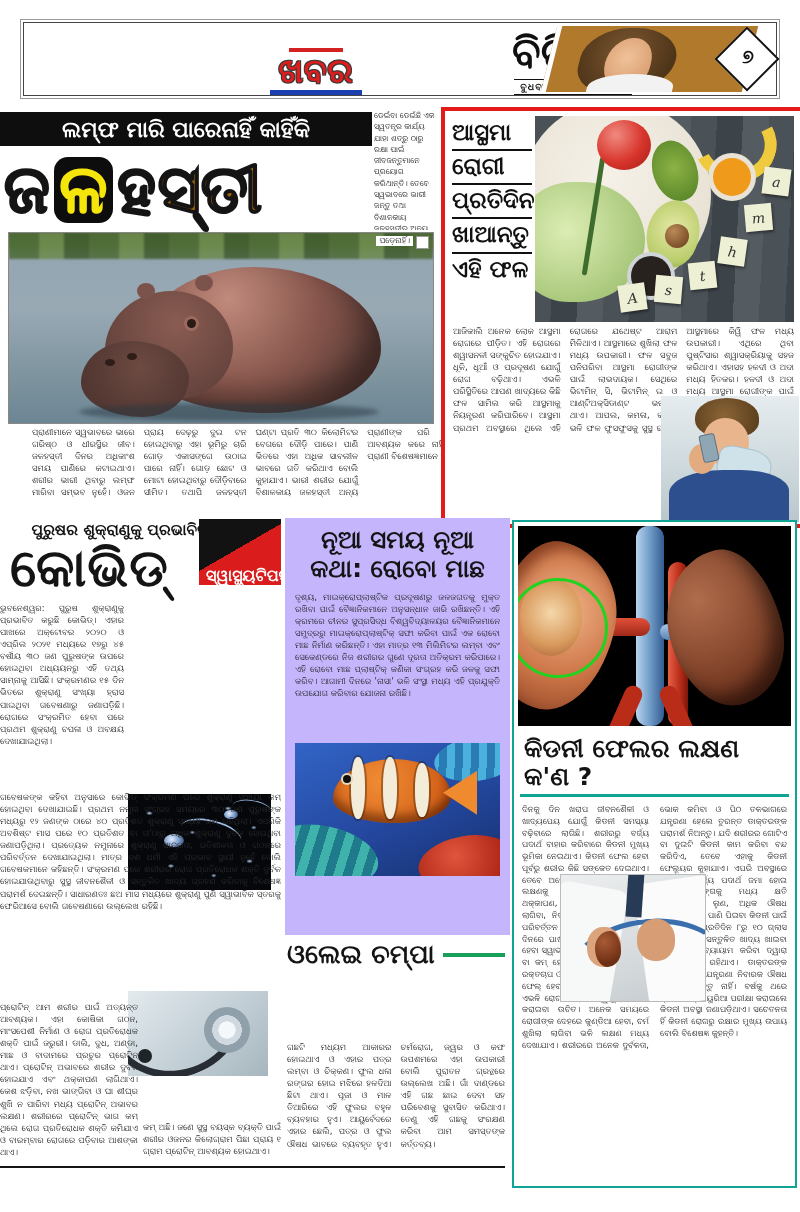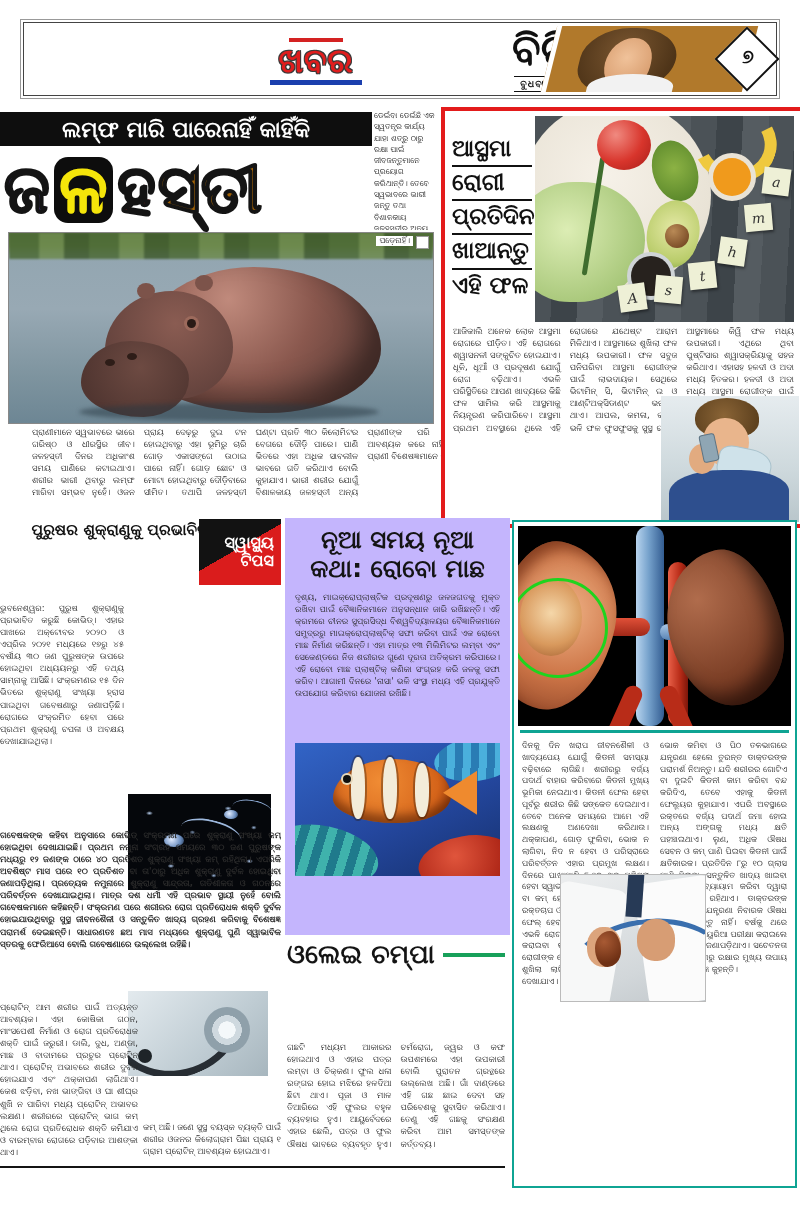--- a/index.html
+++ b/index.html
@@ -3,21 +3,21 @@
 <meta charset="utf-8">
 <style>
   html,body{margin:0;padding:0;background:#e9e9e9;}
   .page{position:relative;width:800px;height:1212px;background:#ffffff;margin:0 auto;overflow:hidden;
         font-family:"DejaVu Sans","Liberation Sans",sans-serif;color:#1c1c1c;}
   .abs{position:absolute;}
   .art{position:relative;overflow:hidden;}
   .bodytxt{font-size:8.5px;line-height:1.42;text-align:justify;color:#2a2a2a;overflow:hidden;}
 
   
-  .masthead{left:23px;top:22px;width:752px;height:72px;border:1px solid #444;outline:1px solid #999;outline-offset:2px;background:#fff;display:flex;align-items:center;}
+  .masthead{left:23px;top:22px;width:752px;height:72px;border:1px solid #444;outline:1px solid #999;outline-offset:2px;background:#fff;display:flex;align-items:flex-end;}
   .film-wrap{position:relative;width:238px;overflow:hidden;flex:none;}
   .film-photo{position:absolute;inset:0;background:
       radial-gradient(70px 45px at 68% 28%, rgba(214,140,228,.85), transparent 70%),
       radial-gradient(110px 70px at 38% 55%, rgba(150,62,182,.75), transparent 72%),
       linear-gradient(180deg,#3c2050 0%,#27143a 55%,#140b1c 100%);}
   .clap-top{position:absolute;left:14px;top:7px;width:74px;height:13px;transform:rotate(-12deg);
       background:repeating-linear-gradient(65deg,#e8e8e8 0 7px,#1b1b1b 7px 14px);border:1px solid #111;}
   .clap-board{position:absolute;left:10px;top:20px;width:78px;height:40px;transform:rotate(-4deg);background:#23242c;border:1px solid #0c0c0c;}
   .reel{position:absolute;bottom:2px;width:46px;height:46px;border-radius:50%;border:3px solid #3e434b;
       background:radial-gradient(circle,#6a7078 0 5px,#23262c 6px 100%);}
@@ -61,21 +61,21 @@
   .h-eye{position:absolute;left:178px;top:86px;width:9px;height:9px;border-radius:50%;background:#2a1b16;box-shadow:0 0 0 3px #9c6a5c;}
   .h-nost{position:absolute;width:10px;height:7px;border-radius:50%;background:#2e1d18;}
   .h-n1{left:96px;top:126px;} .h-n2{left:118px;top:120px;}
   .h-shadow{position:absolute;left:70px;bottom:2px;width:300px;height:18px;border-radius:50%;background:rgba(40,55,65,.5);filter:blur(2px);}
   .photo-note{position:absolute;top:3px;right:20px;background:#fff;padding:0 3px;font-size:8px;color:#222;}
   .photo-chip{position:absolute;top:3px;right:4px;width:11px;height:11px;background:#fff;border:1px solid #999;}
   .hippo-cols{left:0;top:426px;width:438px;height:92px;column-count:4;column-gap:9px;padding-left:32px;}
 
   
   .asthma-box{left:441px;top:107px;width:356px;height:413px;border:4px solid #e31b1b;background:#fff;}
-  .asthma-head{position:absolute;left:7px;top:6px;width:80px;margin-top:16px;}
+  .asthma-head{position:absolute;left:7px;top:6px;width:80px;}
   .asthma-line{font-size:23px;font-weight:800;color:#111;border-bottom:2.5px solid #111;padding:3px 0 5px;line-height:1.05;white-space:nowrap;}
   .food-photo{position:absolute;left:90px;top:5px;width:259px;height:206px;
       background:repeating-linear-gradient(93deg,#4b5257 0 26px,#3d4449 26px 52px,#555c61 52px 78px);}
   .plate{position:absolute;left:-14px;top:-16px;width:190px;height:190px;border-radius:50%;
       background:radial-gradient(circle at 45% 40%,#f6f1e8,#e9e3d6 68%,#cfc8b8);}
   .cabbage{position:absolute;left:-20px;top:66px;width:130px;height:120px;border-radius:48% 52% 55% 45%;
       background:radial-gradient(circle at 40% 40%,#dcedb4,#a9c87b 70%,#8cb05f);}
   .apple{position:absolute;left:62px;top:4px;width:54px;height:50px;border-radius:50%;
       background:radial-gradient(circle at 35% 30%,#f08a80,#d8352c 55%,#a61d18);}
   .avocado1{position:absolute;left:118px;top:24px;width:44px;height:62px;border-radius:50% 50% 48% 52%;transform:rotate(-18deg);
@@ -97,21 +97,21 @@
   .b-face{position:absolute;left:42px;top:22px;width:46px;height:48px;border-radius:48% 52% 50% 50%;background:#e9b globalThis;background:#e9b58c;}
   .b-mask{position:absolute;left:56px;top:52px;width:52px;height:36px;border-radius:28% 40% 45% 40%;background:#cfe2ea;transform:rotate(12deg);border:1px solid #a9c2cc;}
   .b-shirt{position:absolute;left:8px;top:74px;width:120px;height:52px;border-radius:45% 40% 0 0;background:#2e4f8e;}
   .b-hand{position:absolute;left:28px;top:48px;width:26px;height:30px;border-radius:50%;background:#e2ab80;}
   .b-inh{position:absolute;left:40px;top:38px;width:14px;height:26px;background:#8fa6b4;border-radius:3px;transform:rotate(-12deg);border:1px solid #5d7484;}
 
   
   .covid-kicker{left:6px;top:521px;width:266px;text-align:center;font-size:15.5px;font-weight:800;color:#111;}
   .covid-title{left:10px;top:538px;width:260px;font-size:52px;font-weight:800;color:#141414;letter-spacing:1px;}
   .health-badge{left:199px;top:519px;width:82px;height:66px;background:linear-gradient(150deg,#121212 46%,#da1c1c 46%);
-      color:#fff;display:flex;flex-direction:column;align-items:flex-end;justify-content:center;padding:0 7px;box-sizing:border-box;}
+      color:#fff;display:flex;flex-direction:row;align-items:flex-end;justify-content:space-between;padding:0 7px;box-sizing:border-box;}
   .hb1{font-size:16px;font-weight:800;line-height:1.15;} .hb2{font-size:16px;font-weight:800;line-height:1.15;}
   .covid-col1{left:0;top:602px;width:124px;height:188px;}
   .sperm-photo{left:128px;top:602px;width:143px;height:96px;background:
       radial-gradient(5px 3px at 15% 20%,#bcd4f5,transparent 70%),
       radial-gradient(5px 3px at 70% 15%,#a9c4ea,transparent 70%),
       radial-gradient(4px 3px at 88% 35%,#9db8dd,transparent 70%),
       radial-gradient(5px 3px at 30% 75%,#b3cdf2,transparent 70%),
       radial-gradient(4px 3px at 60% 85%,#9db8dd,transparent 70%),
       radial-gradient(5px 3px at 85% 70%,#b3cdf2,transparent 70%),
       radial-gradient(4px 3px at 45% 40%,#8fa9cf,transparent 70%),
@@ -121,21 +121,21 @@
   .sp-tail{position:absolute;left:52px;top:26px;width:62px;height:26px;border-top:2px solid #9db8dd;border-radius:50%;transform:rotate(14deg);}
   .sp-head2{position:absolute;left:96px;top:16px;width:14px;height:9px;border-radius:50%;
       background:radial-gradient(circle at 38% 40%,#e2ecff,#6c8fc0 60%,#24344e);}
   .sp-tail2{position:absolute;left:104px;top:6px;width:40px;height:18px;border-top:1.5px solid #8aa6cf;border-radius:50%;transform:rotate(10deg);}
   .steth-photo{left:128px;top:703px;width:140px;height:85px;background:linear-gradient(135deg,#e3eaee 0%,#bfccd3 60%,#a7b6be 100%);}
   .st-tube{position:absolute;left:-26px;top:-48px;width:130px;height:120px;border:7px solid #272d33;border-radius:50%;
       border-color:transparent transparent #272d33 #272d33;transform:rotate(-24deg);}
   .st-chest{position:absolute;right:18px;top:16px;width:46px;height:46px;border-radius:50%;
       background:radial-gradient(circle,#f4f8fa 0 26%,#cfd9df 27% 45%,#8fa0aa 46% 70%,#5d6d76 100%);}
   .st-ear{position:absolute;left:10px;top:58px;width:14px;height:14px;border-radius:50%;background:#1e2428;}
-  .covid-body{left:0;top:829px;width:281px;height:143px;font-weight:bold;}
+  .covid-body{left:0;top:791px;width:281px;height:143px;}
 
   
   .fish-box{left:285px;top:518px;width:225px;height:417px;background:#c4b5fd;box-sizing:border-box;padding:8px 10px;}
   .fish-title{font-size:24.5px;font-weight:800;color:#141414;text-align:center;line-height:1.18;margin-bottom:7px;}
   .fish-lede{height:148px;}
   .fish-img{position:relative;width:205px;height:133px;margin-top:4px;overflow:hidden;
       background:linear-gradient(155deg,#3264c6 0%,#24479e 55%,#16316f 100%);}
   .cf-body{position:absolute;left:38px;top:16px;width:118px;height:64px;border-radius:52% 48% 46% 54%/62% 58% 42% 38%;
       background:radial-gradient(circle at 40% 35%,#f08c34,#d5641a 70%,#9c3c0c);box-shadow:inset 0 -8px 10px rgba(60,20,0,.5);}
   .cf-stripe{position:absolute;top:14px;width:14px;height:62px;background:#f3ecd9;border-radius:45%;box-shadow:0 0 0 2px rgba(40,20,5,.35);}
@@ -298,20 +298,21 @@
       <div class="b-hair"></div>
       <div class="b-face"></div>
       <div class="b-mask"></div>
       <div class="b-shirt"></div>
       <div class="b-hand"></div>
       <div class="b-inh"></div>
     </div>
   </div>
 
   <div class="abs covid-kicker">ପୁରୁଷର ଶୁକ୍ରାଣୁକୁ ପ୍ରଭାବିତ କରୁଛି</div>
+  <div class="abs covid-title">କୋଭିଡ୍</div>
   <div class="abs health-badge">
     <span class="hb1">ସ୍ୱାସ୍ଥ୍ୟ</span>
     <span class="hb2">ଟିପସ</span>
   </div>
   <div class="abs covid-col1 bodytxt">ଭୁବନେଶ୍ୱର: ପୁରୁଷ ଶୁକ୍ରାଣୁକୁ ପ୍ରଭାବିତ କରୁଛି କୋଭିଡ୍। ଏହାର ପାଖରେ ଅକ୍ଟୋବର ୨୦୨୦ ଓ ଏପ୍ରିଲ ୨୦୨୧ ମଧ୍ୟରେ ୧୭ରୁ ୪୫ ବର୍ଷୀୟ ୩୦ ଜଣ ପୁରୁଷଙ୍କ ଉପରେ ହୋଇଥିବା ଅଧ୍ୟୟନରୁ ଏହି ତଥ୍ୟ ସାମ୍ନାକୁ ଆସିଛି। ସଂକ୍ରମଣର ୧୫ ଦିନ ଭିତରେ ଶୁକ୍ରାଣୁ ସଂଖ୍ୟା ହ୍ରାସ ପାଇଥିବା ଗବେଷଣାରୁ ଜଣାପଡ଼ିଛି। ରୋଗରେ ସଂକ୍ରମିତ ହେବା ପରେ ପ୍ରଥମ ଶୁକ୍ରାଣୁ ଚପଳା ଓ ଅବକ୍ଷୟ ଦେଖାଯାଇଥିଲା।</div>
   <div class="abs sperm-photo art">
     <div class="sp-head"></div>
     <div class="sp-tail"></div>
     <div class="sp-head2"></div>
     <div class="sp-tail2"></div>
@@ -345,20 +346,21 @@
       <div class="artery"></div>
       <div class="branch-red"></div>
       <div class="branch-blue"></div>
       <div class="aorta-l"></div>
       <div class="aorta-r"></div>
       <div class="kid-right"></div>
       <div class="kid-left"></div>
       <div class="kid-inner"></div>
       <div class="green-ring"></div>
     </div>
+    <div class="kidney-title">କିଡନୀ ଫେଲର ଲକ୍ଷଣ କ'ଣ ?</div>
     <div class="kidney-rule"></div>
     <div class="kidney-cols">
       <span>ଦିନକୁ ଦିନ ଖରାପ ଜୀବନଶୈଳୀ ଓ ଖାଦ୍ୟପେୟ ଯୋଗୁଁ କିଡନୀ ସମସ୍ୟା ବଢ଼ିବାରେ ଲାଗିଛି। ଶରୀରରୁ ବର୍ଜ୍ୟ ପଦାର୍ଥ ବାହାର କରିବାରେ କିଡନୀ ମୁଖ୍ୟ ଭୂମିକା ନେଇଥାଏ। କିଡନୀ ଫେଲ ହେବା ପୂର୍ବରୁ ଶରୀର କିଛି ସଙ୍କେତ ଦେଇଥାଏ। ତେବେ ଅନେକ ସମୟରେ ଆମେ ଏହି ଲକ୍ଷଣକୁ ଅଣଦେଖା କରିଥାଉ। ଥକ୍କାପଣ, ଗୋଡ଼ ଫୁଲିବା, ଭୋକ ନ ଲାଗିବା, ନିଦ ନ ହେବା ଓ ପରିସ୍ରାରେ ପରିବର୍ତ୍ତନ ଏହାର ପ୍ରମୁଖ ଲକ୍ଷଣ। ଦିନରେ ପାଖାପାଖି ୮-୧୦ ଥର ପରିସ୍ରା ହେବା ସ୍ୱାଭାବିକ, କିନ୍ତୁ ଏହାଠାରୁ ଅଧିକ ବା କମ୍ ହେଲେ ସତର୍କ ରହିବା ଜରୁରୀ। ରକ୍ତଚାପ ଓ ମଧୁମେହ ରୋଗୀଙ୍କ କିଡନୀ ଫେଲ୍ ହେବାର ଆଶଙ୍କା ଅଧିକ ଥାଏ। ଏଭଳି ରୋଗୀ ନିୟମିତ ସ୍ୱାସ୍ଥ୍ୟ ପରୀକ୍ଷା କରାଇବା ଉଚିତ। ଅନେକ ସମୟରେ ରୋଗୀଙ୍କ ଦେହରେ କୁଣ୍ଡିଆ ହେବା, ଚର୍ମ ଶୁଖିଲା ଲାଗିବା ଭଳି ଲକ୍ଷଣ ମଧ୍ୟ ଦେଖାଯାଏ।</span>
       <span>ଶରୀରରେ ଅନେକ ଦୁର୍ବଳତା, ଭୋକ କମିବା ଓ ପିଠ ତଳଭାଗରେ ଯନ୍ତ୍ରଣା ହେଲେ ତୁରନ୍ତ ଡାକ୍ତରଙ୍କ ପରାମର୍ଶ ନିଅନ୍ତୁ। ଯଦି ଶରୀରର ଗୋଟିଏ ବା ଦୁଇଟି କିଡନୀ କାମ କରିବା ବନ୍ଦ କରିଦିଏ, ତେବେ ଏହାକୁ କିଡନୀ ଫେଲ୍ୟୁର କୁହାଯାଏ। ଏପରି ଅବସ୍ଥାରେ ରକ୍ତରେ ବର୍ଜ୍ୟ ପଦାର୍ଥ ଜମା ହୋଇ ଅନ୍ୟ ଅଙ୍ଗକୁ ମଧ୍ୟ କ୍ଷତି ପହଞ୍ଚାଇଥାଏ। ଲୁଣ, ଅଧିକ ଔଷଧ ସେବନ ଓ କମ୍ ପାଣି ପିଇବା କିଡନୀ ପାଇଁ କ୍ଷତିକାରକ। ପ୍ରତିଦିନ ୮ରୁ ୧୦ ଗ୍ଲାସ ପାଣି ପିଇବା, ସନ୍ତୁଳିତ ଖାଦ୍ୟ ଖାଇବା ଓ ନିୟମିତ ବ୍ୟାୟାମ କରିବା ଦ୍ୱାରା କିଡନୀ ସୁସ୍ଥ ରହିଥାଏ। ଡାକ୍ତରଙ୍କ ପରାମର୍ଶ ବିନା ଯନ୍ତ୍ରଣା ନିବାରକ ଔଷଧ ସେବନ କରନ୍ତୁ ନାହିଁ। ବର୍ଷକୁ ଥରେ କ୍ରିଏଟିନିନ୍ ଓ ୟୁରିଆ ପରୀକ୍ଷା କରାଇଲେ କିଡନୀ ଅବସ୍ଥା ଜଣାପଡ଼ିଥାଏ। ସଚେତନତା ହିଁ କିଡନୀ ରୋଗରୁ ରକ୍ଷାର ମୁଖ୍ୟ ଉପାୟ ବୋଲି ବିଶେଷଜ୍ଞ କୁହନ୍ତି।</span>
     </div>
     <div class="doctor-photo art">
       <div class="d-coatL"></div>
       <div class="d-coatR"></div>
       <div class="d-tie"></div>
       <div class="d-tube"></div>

